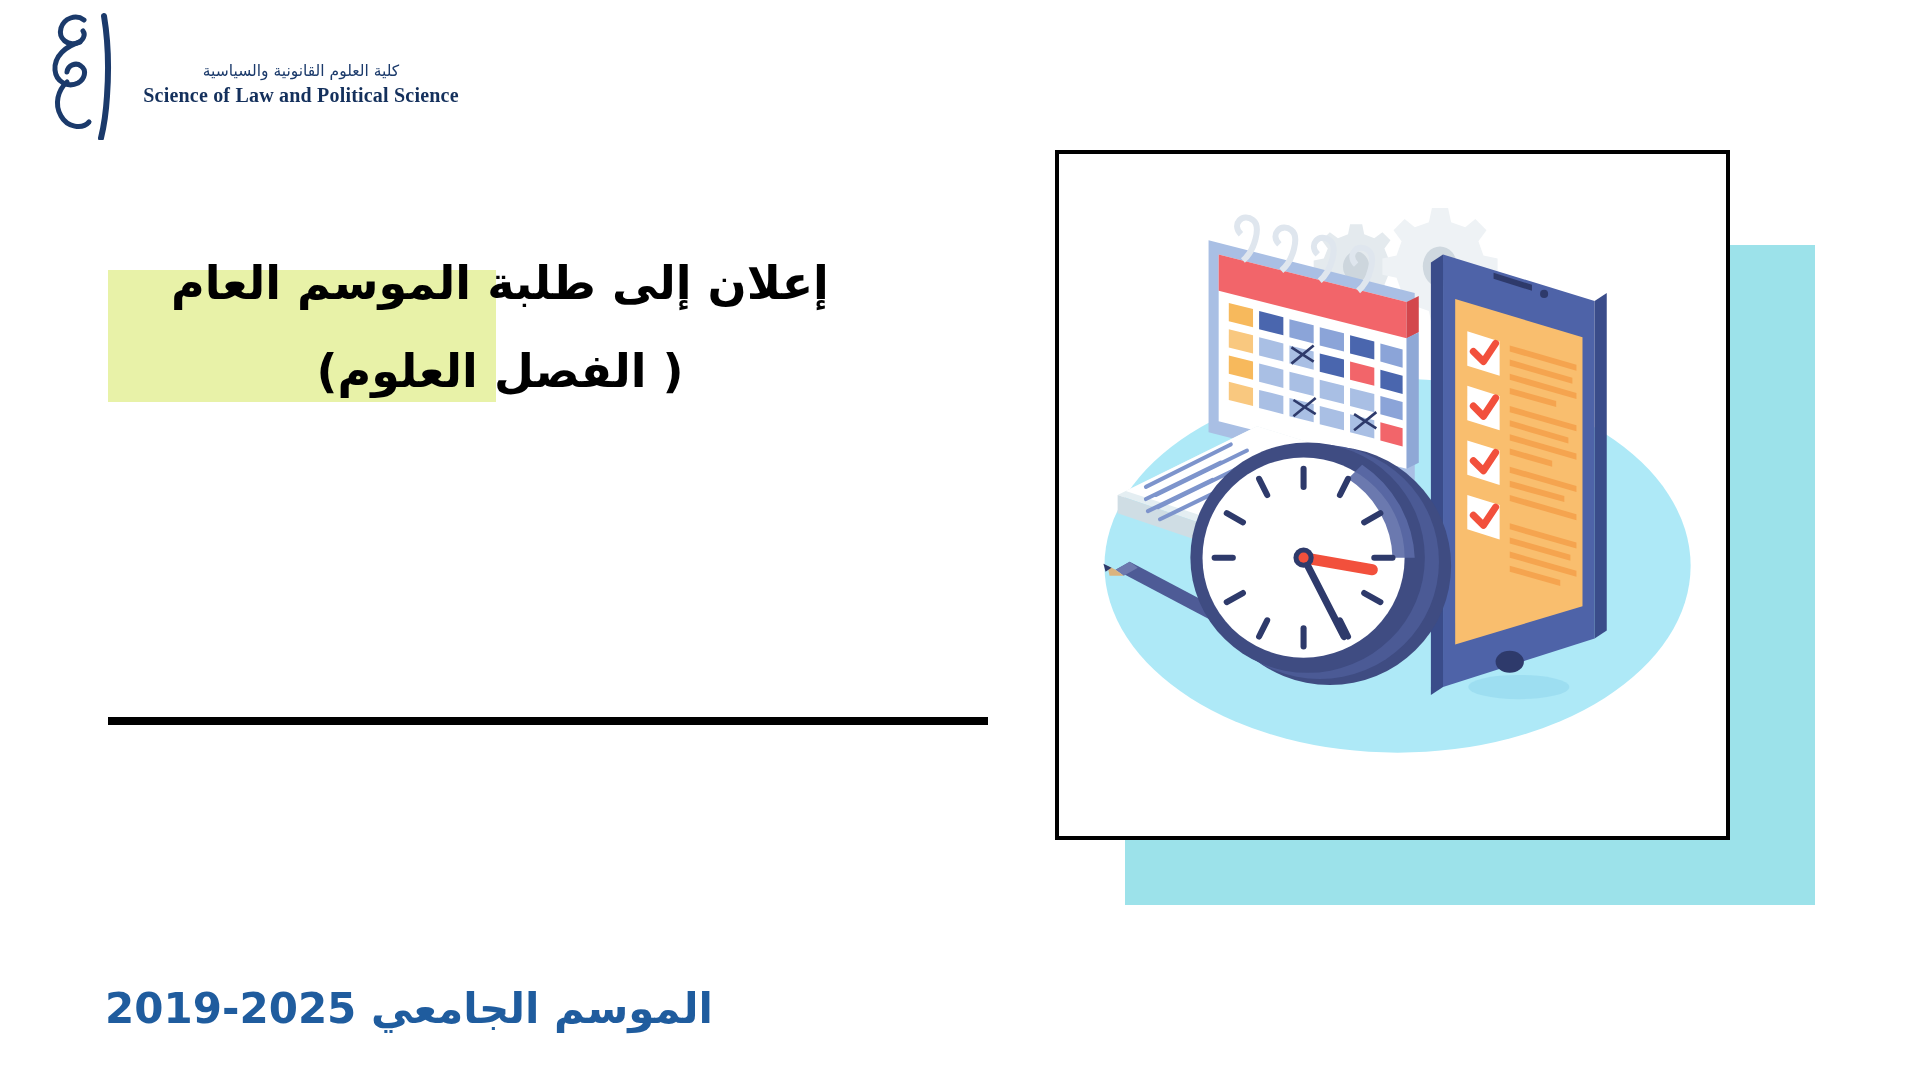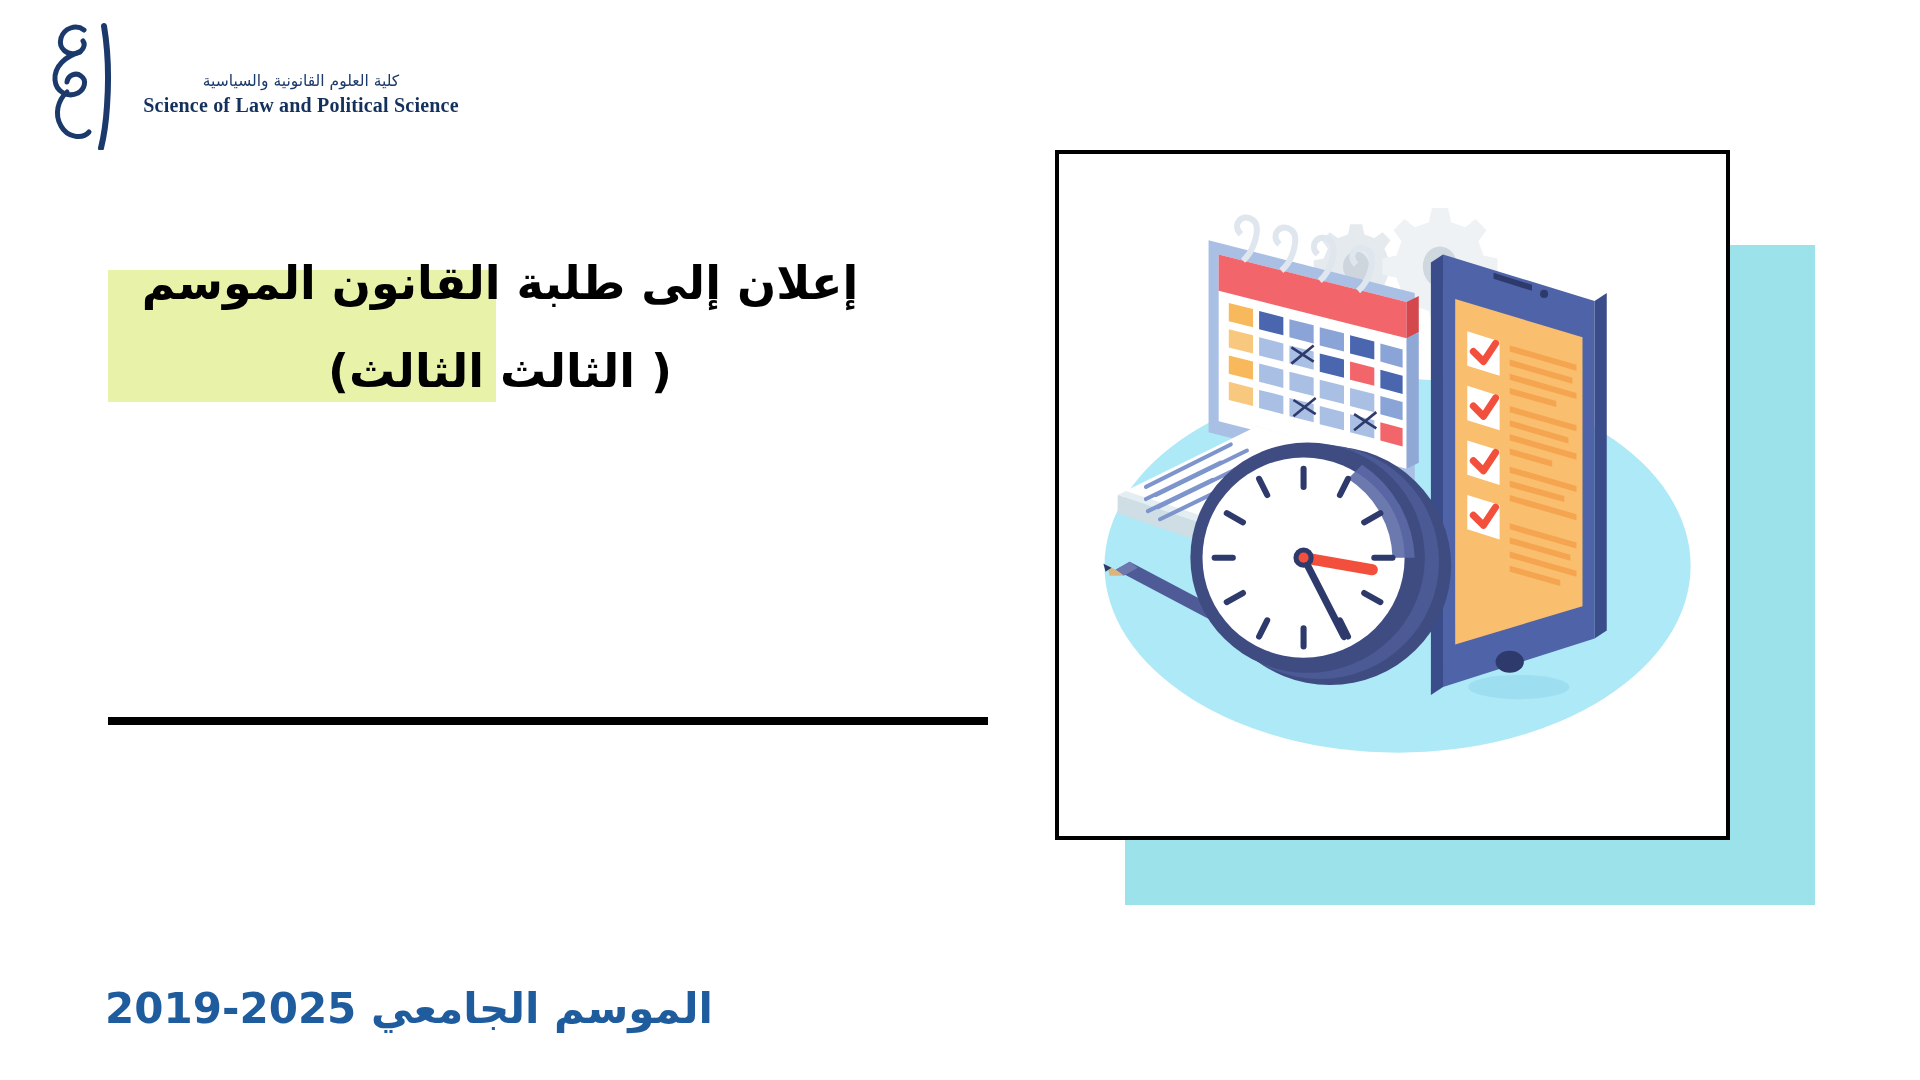--- a/index.html
+++ b/index.html
@@ -6,21 +6,21 @@
   html,body{margin:0;padding:0;}
   body{
     width:1920px;height:1080px;
     background:#ffffff;
     font-family:"Liberation Sans","DejaVu Sans",sans-serif;
     overflow:hidden;position:relative;
   }
   .slide{position:absolute;inset:0;background:#fff;}
 
   
-  .logo-block{position:absolute;left:28px;top:22px;width:440px;height:130px;}
+  .logo-block{position:absolute;left:28px;top:12px;width:440px;height:130px;}
   .logo-mark{position:absolute;left:6px;top:0;width:92px;height:128px;}
   .logo-text{position:absolute;left:108px;top:50px;width:330px;text-align:center;direction:rtl;}
   .logo-ar{
     font-family:"DejaVu Sans",sans-serif;
     font-size:15.5px;color:#1b3a6b;line-height:1.25;white-space:nowrap;
   }
   .logo-en{
     font-family:"Liberation Serif","DejaVu Serif",serif;
     font-size:20px;font-weight:700;color:#14305c;letter-spacing:.2px;
     line-height:1.2;white-space:nowrap;direction:ltr;margin-top:2px;
@@ -76,24 +76,24 @@
     </div>
     <div class="logo-text">
       <div class="logo-ar">كلية العلوم القانونية والسياسية</div>
       <div class="logo-en">Science of Law and Political Science</div>
     </div>
   </div>
 
   <div class="title-wrap">
     <div class="hl"></div>
     <div class="title-line title-l1">
-      <span>إعلان إلى طلبة القانون  الموسم</span>
+      <span>إعلان إلى طلبة الموسم  العام</span>
     </div>
     <div class="title-line title-l2">
-      <span>( الثالث الثالث)</span>
+      <span>( الفصل العلوم)</span>
     </div>
   </div>
 
   <div class="rule"></div>
 
   <div class="year">الموسم الجامعي  2025-2019</div>
 
   <div class="teal"></div>
 
   <div class="frame">

